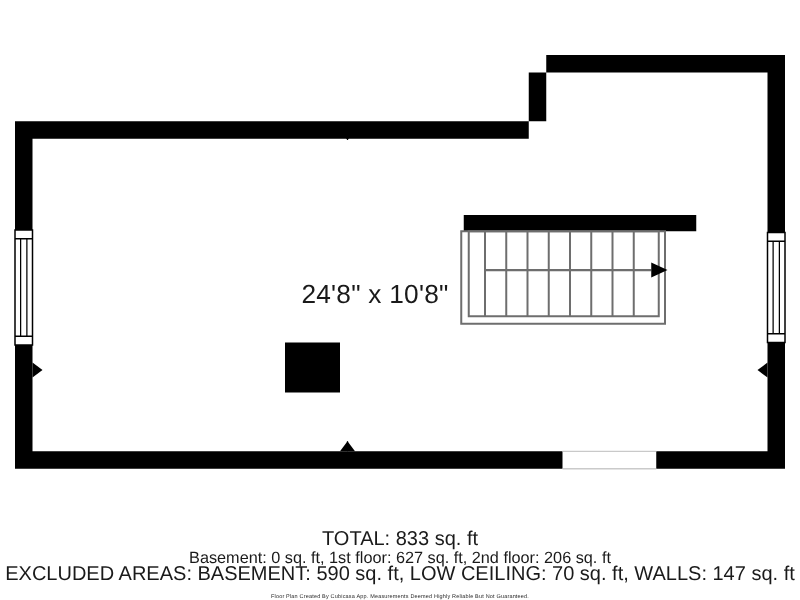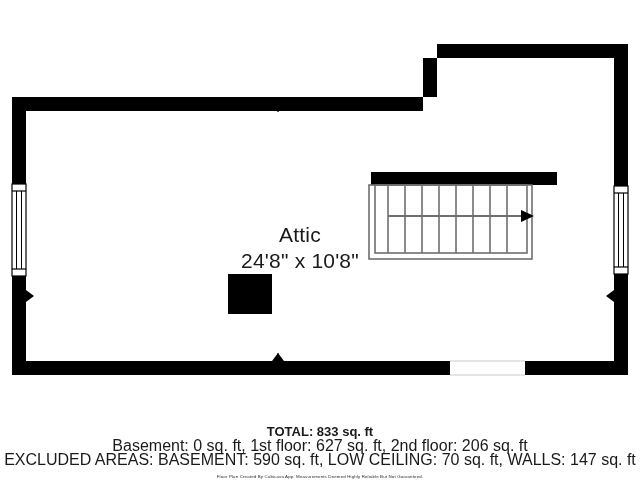--- a/index.html
+++ b/index.html
@@ -62,27 +62,27 @@
 
   
   .summary-block {
     position: absolute;
     left: 0;
     top: 425px;
     width: 640px;
     text-align: center;
   }
   .summary-total {
+    font-size: 16px;
+    font-weight: normal;
+    color: #1a1a1a;
+    line-height: 14px;
+  }
+  .summary-breakdown {
     font-size: 13px;
-    font-weight: bold;
-    color: #1a1a1a;
-    line-height: 14px;
-  }
-  .summary-breakdown {
-    font-size: 16px;
     color: #1a1a1a;
     line-height: 14px;
   }
   .summary-excluded {
     font-size: 16px;
     color: #1a1a1a;
     line-height: 14px;
   }
   .summary-disclaimer {
     margin-top: 7px;
@@ -190,21 +190,20 @@
 
         <g>
           <polygon points="614,290 614,302 606,296" fill="#000000"></polygon>
         </g>
       </g>
 
     </svg>
   </div>
 
   <div class="room-label-group">
-    <div class="room-name">Attic</div>
     <div class="room-dims">24'8" x 10'8"</div>
   </div>
 
   <div class="summary-block">
     <div class="summary-total">TOTAL: 833 sq. ft</div>
     <div class="summary-breakdown">Basement: 0 sq. ft, 1st floor: 627 sq. ft, 2nd floor: 206 sq. ft</div>
     <div class="summary-excluded">EXCLUDED AREAS: BASEMENT: 590 sq. ft, LOW CEILING: 70 sq. ft, WALLS: 147 sq. ft</div>
     <div class="summary-disclaimer">Floor Plan Created By Cubicasa App. Measurements Deemed Highly Reliable But Not Guaranteed.</div>
   </div>
 

